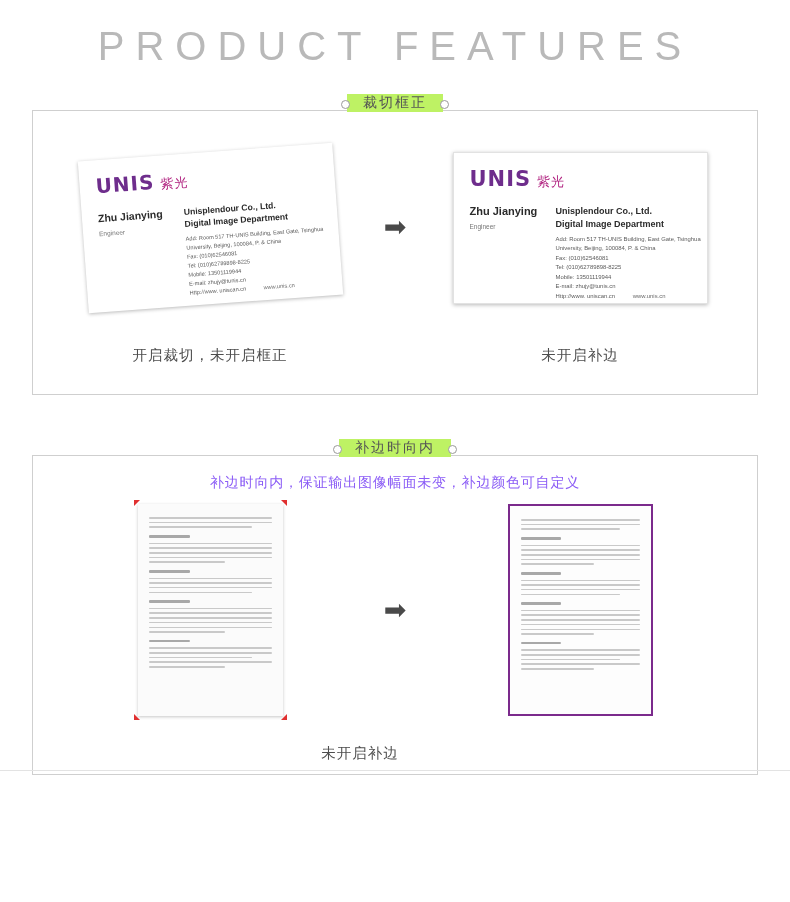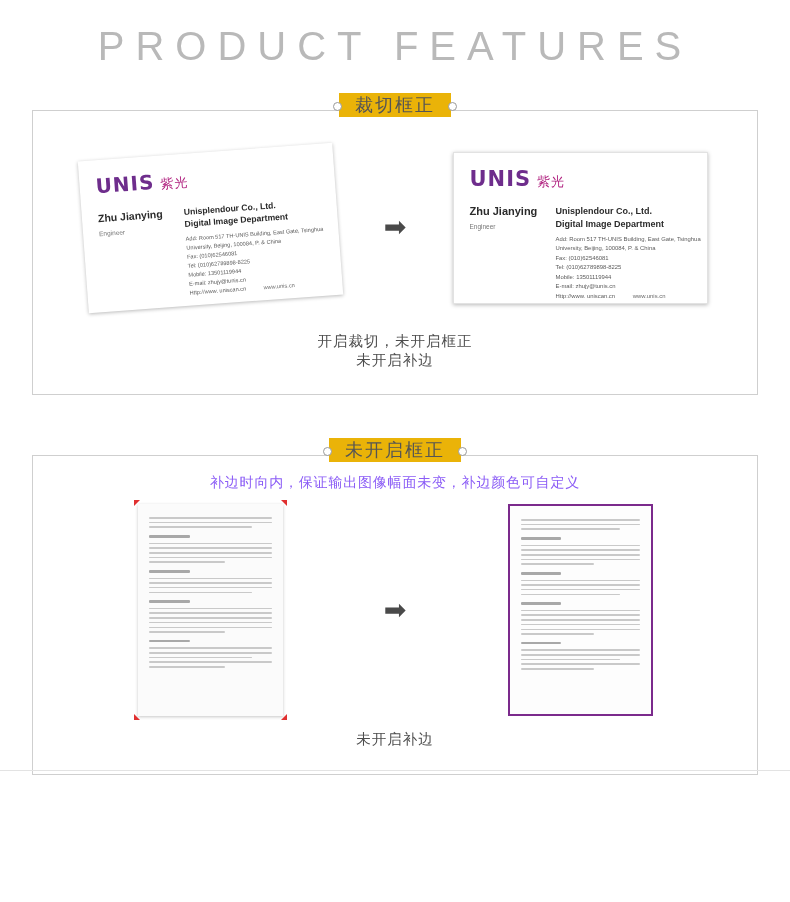--- a/index.html
+++ b/index.html
@@ -53,23 +53,23 @@
   .section-heading {
     position: absolute;
     top: -17px;
     left: 0;
     right: 0;
     text-align: center;
     pointer-events: none;
   }
   .section-heading .label {
     display: inline-block;
-    background: #eab308;
+    background: #bef264;
     padding: 0 16px;
-    font-size: 18px;
+    font-size: 14px;
     color: #555;
     letter-spacing: 2px;
     position: relative;
   }
   .section-heading .label::before,
   .section-heading .label::after {
     content: "";
     position: absolute;
     top: 50%;
     width: 7px;
@@ -185,22 +185,21 @@
   }
   .bcard.straight .bcard-logo .unis { font-size: 21px; }
   .bcard.straight .bcard-name { font-size: 11px; }
   .bcard.straight .bcard-co { font-size: 9px; }
   .bcard.straight .bcard-line { font-size: 5.9px; }
 
   .caption-row {
     display: flex;
     justify-content: center;
     align-items: center;
-    margin-top: 6px;
-    flex-direction: column;
+    margin-top: 20px;
   }
   .caption {
     width: 300px;
     text-align: center;
     font-size: 14.5px;
     color: #4d4d4d;
     letter-spacing: 1px;
   }
   .caption-spacer { width: 70px; }
 
@@ -457,17 +456,17 @@
     </div>
 
     <div class="caption-row">
       <div class="caption">未开启补边</div>
       <div class="caption-spacer"></div>
     </div>
 
   </div>
 
   <div class="section-heading">
-    <span class="label">未开启框正</span>
+    <span class="label">补边时向内</span>
   </div>
 </div>
 
 <div class="hairline"></div>
 
 </body></html>

